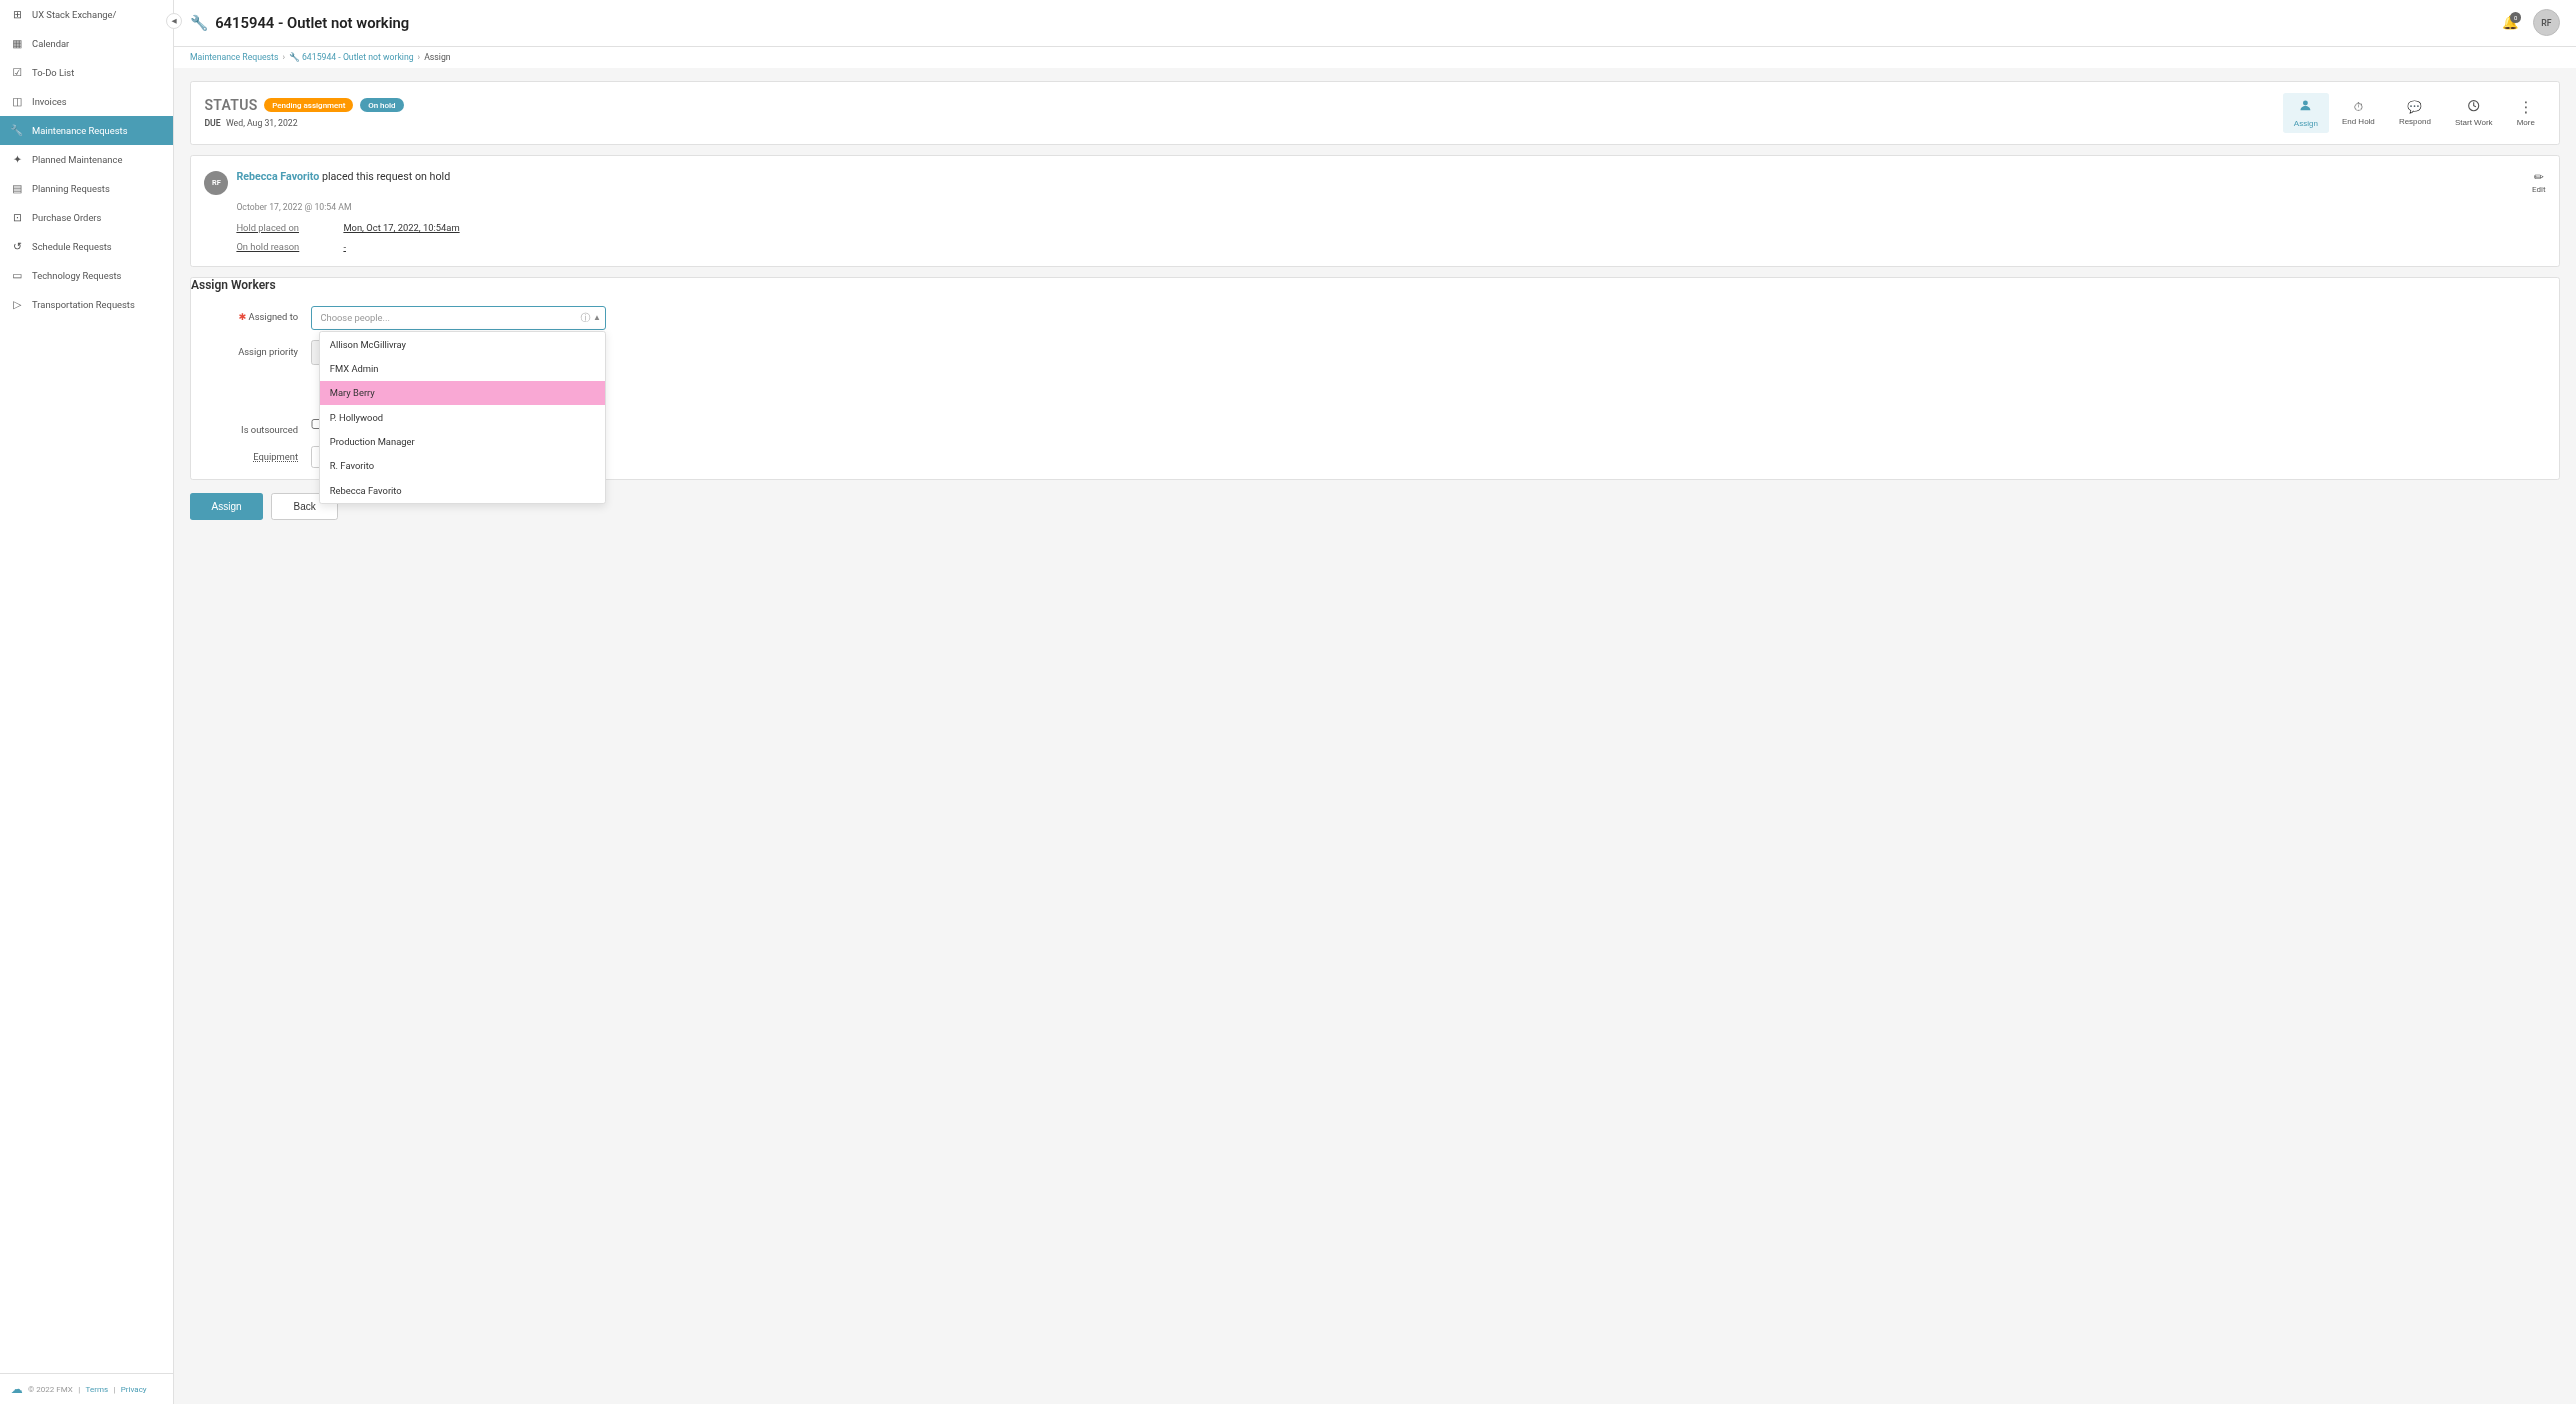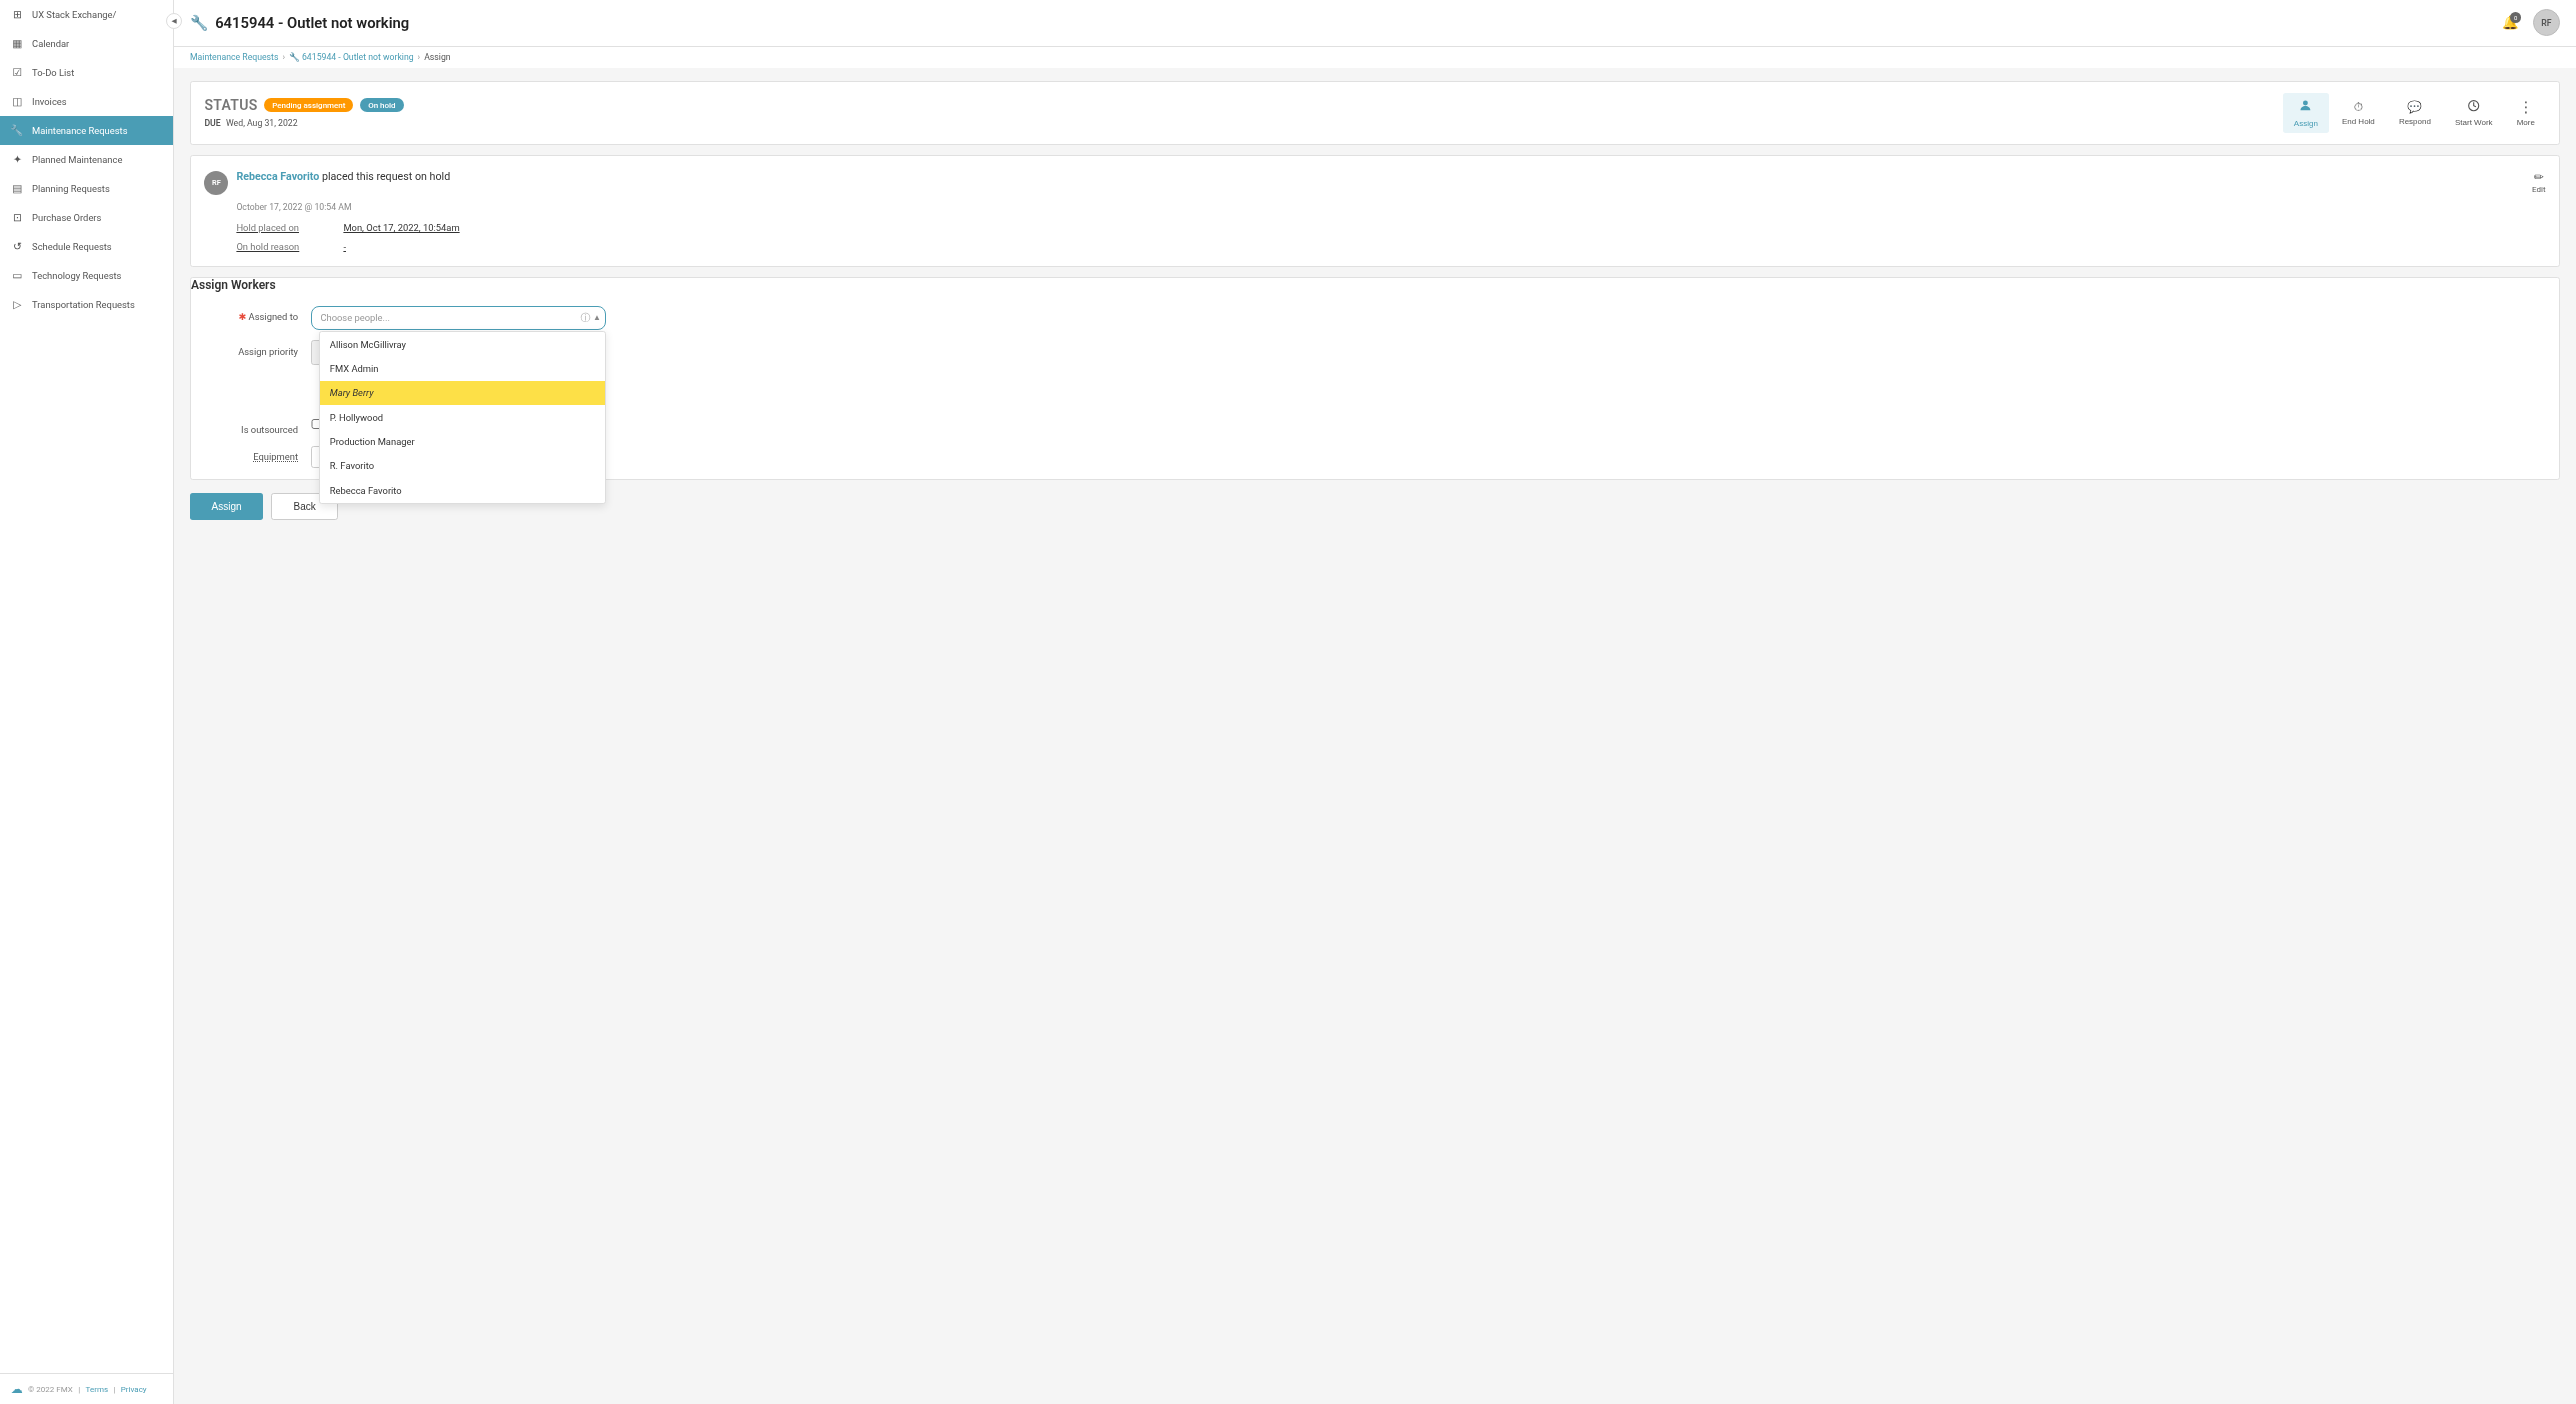--- a/index.html
+++ b/index.html
@@ -77,27 +77,27 @@
     
     .assign-card { background: #fff; border: 0.7px solid #e0e0e0; border-radius: 2.7px; padding: 0; margin-bottom: 10.7px; }
     .assign-title { font-size: 12px; font-weight: 600; color: #333; margin-bottom: 13.4px; }
     .form-row { display: flex; align-items: flex-start; gap: 13.4px; margin-bottom: 10.7px; }
     .form-label { width: 107px; text-align: right; font-size: 9.4px; color: #555; padding-top: 5.4px; flex-shrink: 0; }
     .required-star { color: #e74c3c; }
     .form-control-wrap { flex: 1; max-width: 295px; position: relative; }
 
     
     .dropdown-container { position: relative; }
-    .dropdown-input { width: 100%; padding: 5.4px 24px 5.4px 8px; border: 1.3px solid #4a9db5; border-radius: 8px; font-size: 9.4px; color: #333; background: #fff; display: flex; align-items: flex-start; justify-content: space-between; cursor: pointer; }
+    .dropdown-input { width: 100%; padding: 5.4px 24px 5.4px 8px; border: 1.3px solid #4a9db5; border-radius: 3px; font-size: 9.4px; color: #333; background: #fff; display: flex; align-items: flex-start; justify-content: space-between; cursor: pointer; }
     .dropdown-placeholder { color: #999; }
     .dropdown-icons { display: flex; align-items: center; gap: 2.7px; position: absolute; right: 5.4px; top: 50%; transform: translateY(-50%); }
 
     .dropdown-menu { position: absolute; top: calc(100% + 1.3px); left: 8px; right: 0; background: #fff; border: 0.7px solid #ddd; border-radius: 2.7px; box-shadow: 0 2.7px 8px rgba(0,0,0,0.1); z-index: 100; }
     .dropdown-item { padding: 6.7px 9.4px; cursor: pointer; font-size: 9.4px; color: #333; }
-    .dropdown-item.highlighted { background: #fde047; font-style: italic; }
+    .dropdown-item.highlighted { background: #f9a8d4; }
 
     
     .bottom-actions { display: flex; gap: 8px; padding: 2.7px 0 10.7px; }
     .btn-assign { background: #4a9db5; color: #fff; border: none; padding: 6.7px 21.5px; border-radius: 2.7px; font-size: 10px; font-weight: 500; cursor: pointer; }
     .btn-back { background: #fff; color: #333; border: 0.7px solid #ccc; padding: 6.7px 21.5px; border-radius: 2.7px; font-size: 10px; cursor: pointer; }
 
     .cloud-icon { font-size: 12px; color: #4a9db5; }
   </style>
 </head>
 <body>

